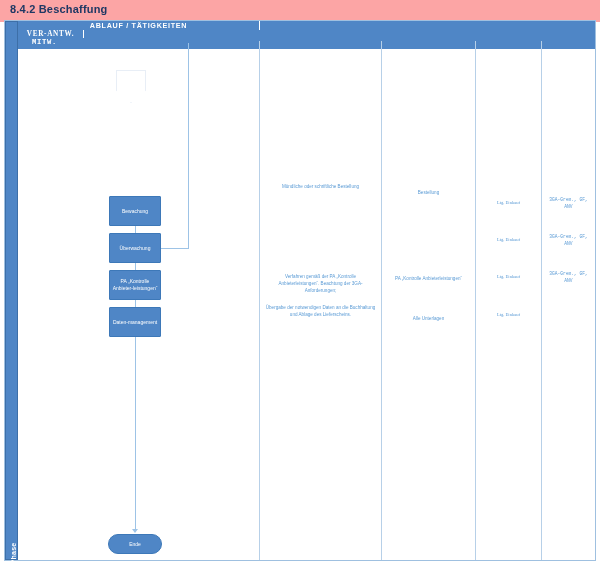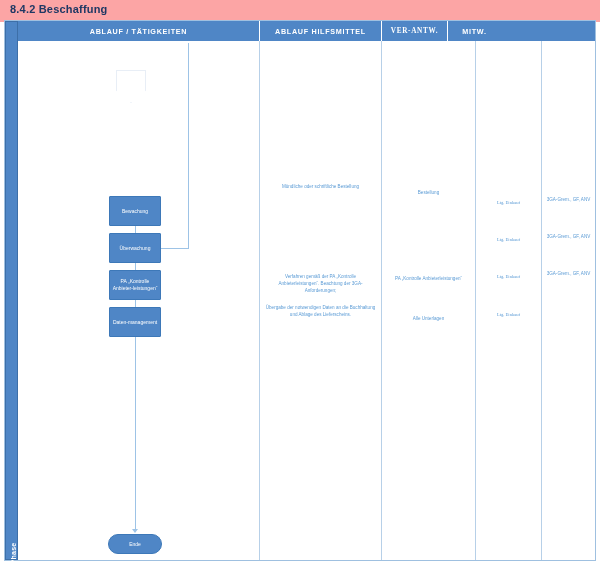--- a/index.html
+++ b/index.html
@@ -63,24 +63,25 @@
     font-weight: bold;
     color: #ffffff;
     letter-spacing: 0.3px;
     white-space: nowrap;
   }
 
   
   .header-row {
     position: absolute;
     left: 18px; top: 21px;
-    width: 577px; height: 20px;
-    background: #4f86c6;
-    display: flex;
-    box-sizing: border-box;
+    width: 577px; height: 28px;
+    background: #4f86c6;
+    display: flex;
+    box-sizing: border-box;
+    flex-direction: column;
   }
   .header-cell {
     display: flex;
     align-items: center;
     justify-content: center;
     font-size: 7.2px;
     font-weight: bold;
     color: #ffffff;
     letter-spacing: 0.7px;
     border-right: 1px solid #ffffff;
@@ -103,21 +104,21 @@
     box-sizing: border-box;
     height: 100%;
   }
   .body-col:last-child { border-right: none; }
 
   
   .col-ablauf      { width: 242px; }
   .col-hilfsmittel { width: 122px; }
   .col-dokumente   { width: 94px;  }
   .col-verantw     { width: 66px; font-family: Liberation Serif, serif;  }
-  .col-mitw        { width: 53px;  }
+  .col-mitw        { width: 53px; font-family: Liberation Mono, monospace;  }
 
   
   .note {
     position: absolute;
     text-align: center;
     font-size: 4.6px;
     line-height: 1.55;
     color: #5b9bd5;
     left: 4px;
     right: 4px;
@@ -203,21 +204,20 @@
   </div>
 
   <div class="frame"></div>
 
   <div class="phase-band">
     <div class="phase-label">Phase</div>
   </div>
 
   <div class="header-row">
     <div class="header-cell col-ablauf">ABLAUF / TÄTIGKEITEN</div>
-    <div class="header-cell col-hilfsmittel">ABLAUF HILFSMITTEL</div>
     <div class="header-cell col-verantw">VER-ANTW.</div>
     <div class="header-cell col-mitw">MITW.</div>
   </div>
 
   <div class="body-row">
 
     <div class="body-col col-ablauf">
 
       <div class="pentagon-start" style="left:98px; top:29px;"></div>
 

